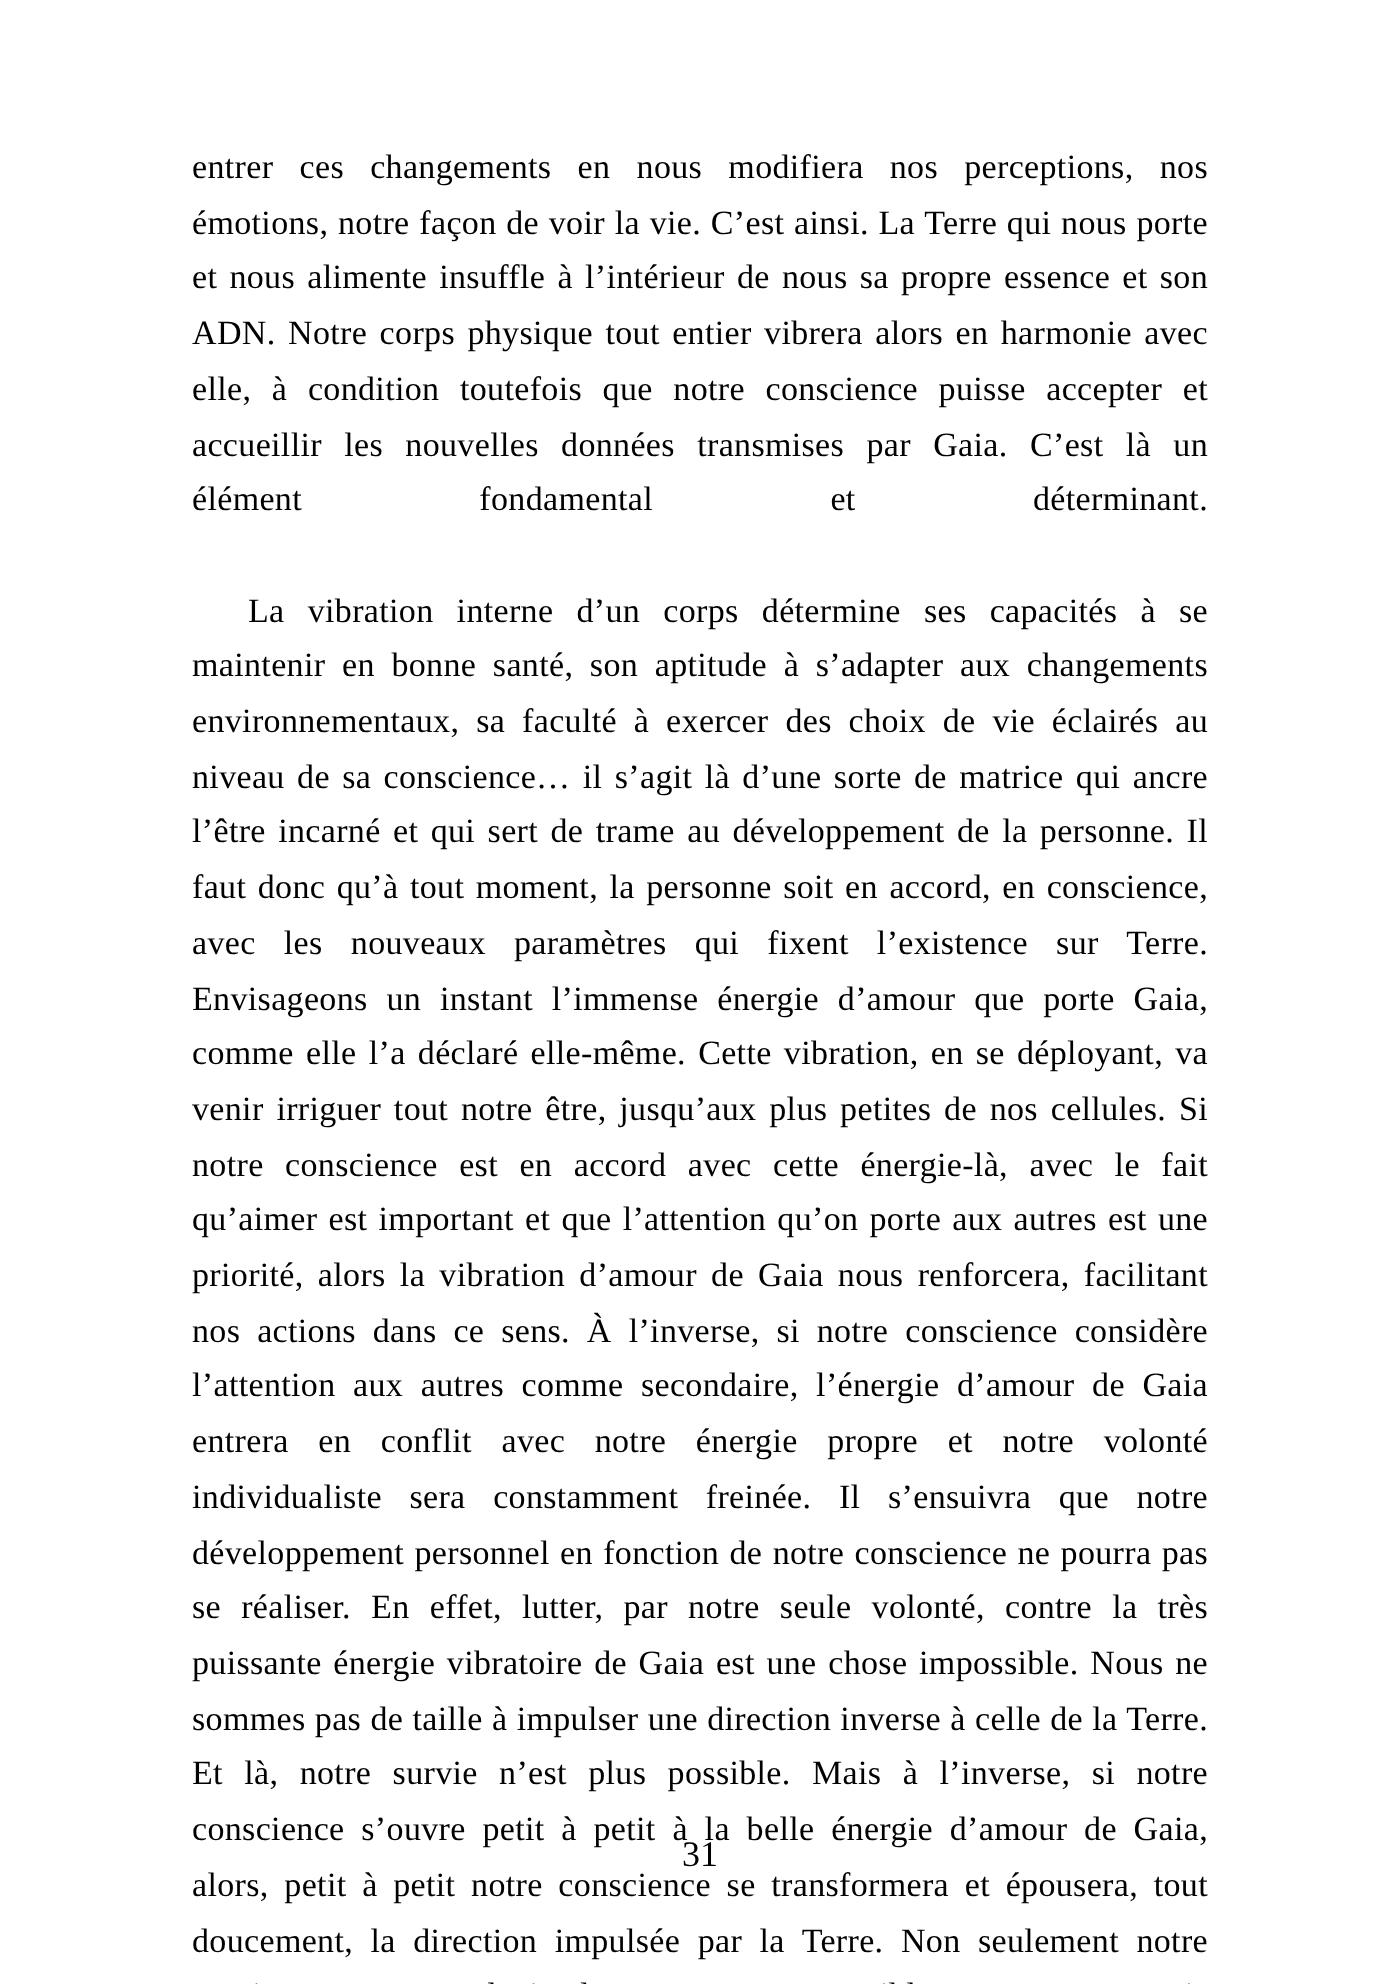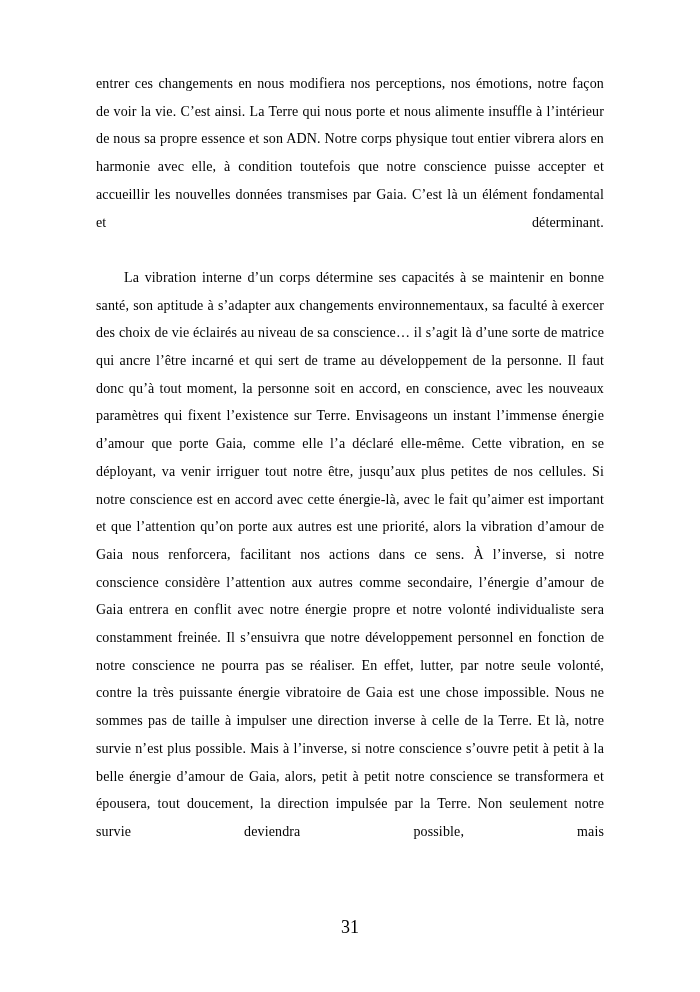--- a/index.html
+++ b/index.html
@@ -29,21 +29,21 @@
     position: absolute;
     left: 96px;
     top: 70px;
     width: 508px;
   }
 
   .para {
     margin: 0;
     text-align: justify;
     text-justify: inter-word;
-    font-size: 14px;
+    font-size: 17px;
     line-height: 27.7px;
     letter-spacing: 0.01em;
     word-spacing: 0.01em;
     hyphens: none;
     -webkit-hyphens: none;
   }
 
   .para + .para {
     margin-top: 0;
   }

